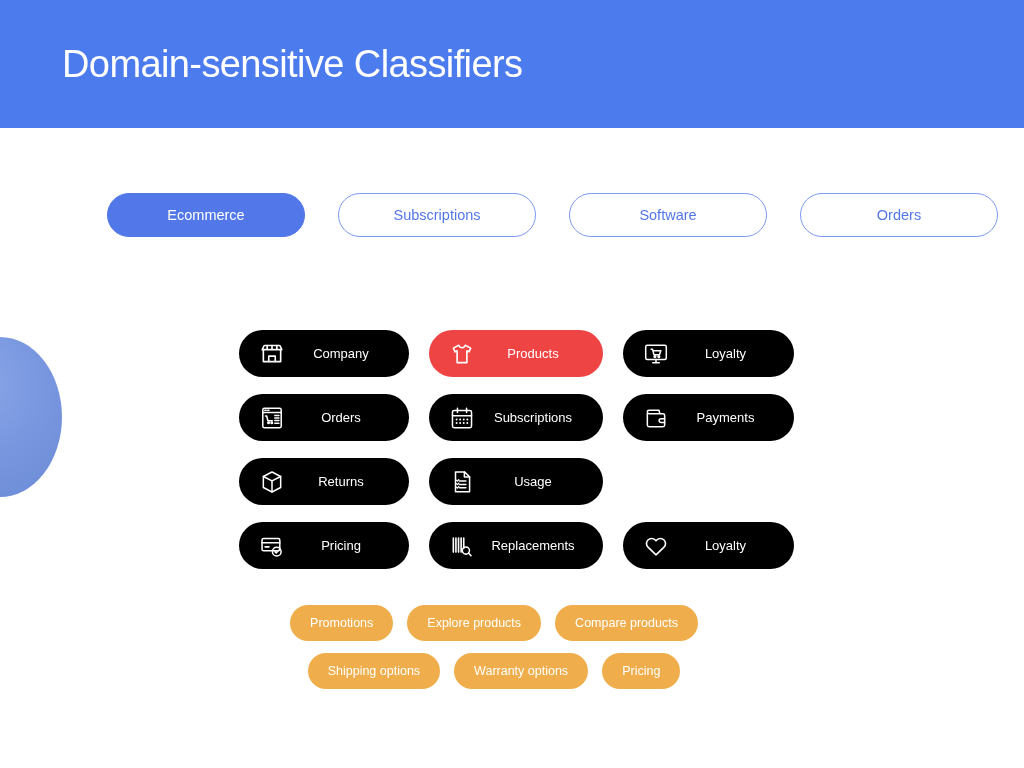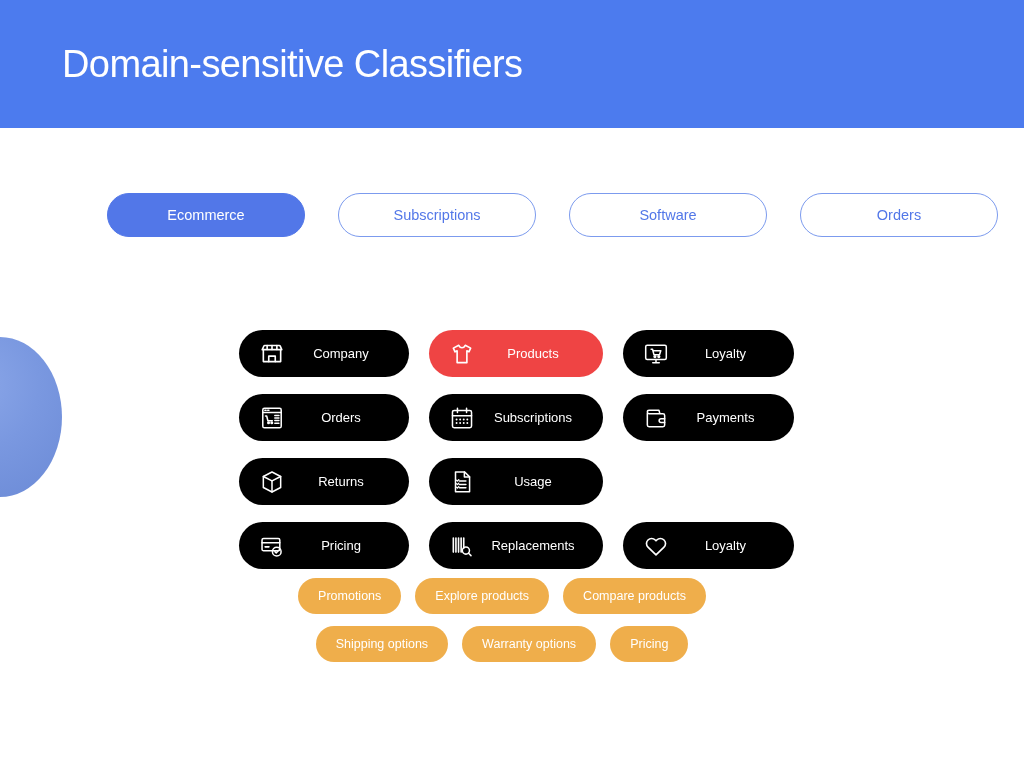--- a/index.html
+++ b/index.html
@@ -122,25 +122,24 @@
   .cell-label {
     flex: 1;
     text-align: center;
     padding-right: 14px;
     white-space: nowrap;
   }
 
   
   .chips {
     position: absolute;
-    top: 578px;
+    top: 605px;
     left: 0;
     width: 988px;
     z-index: 3;
-    padding-left: 8px;
   }
   .chip-row {
     display: flex;
     justify-content: center;
     margin-bottom: 12px;
   }
   .chip {
     height: 36px;
     border-radius: 18px;
     background: #efae4b;

